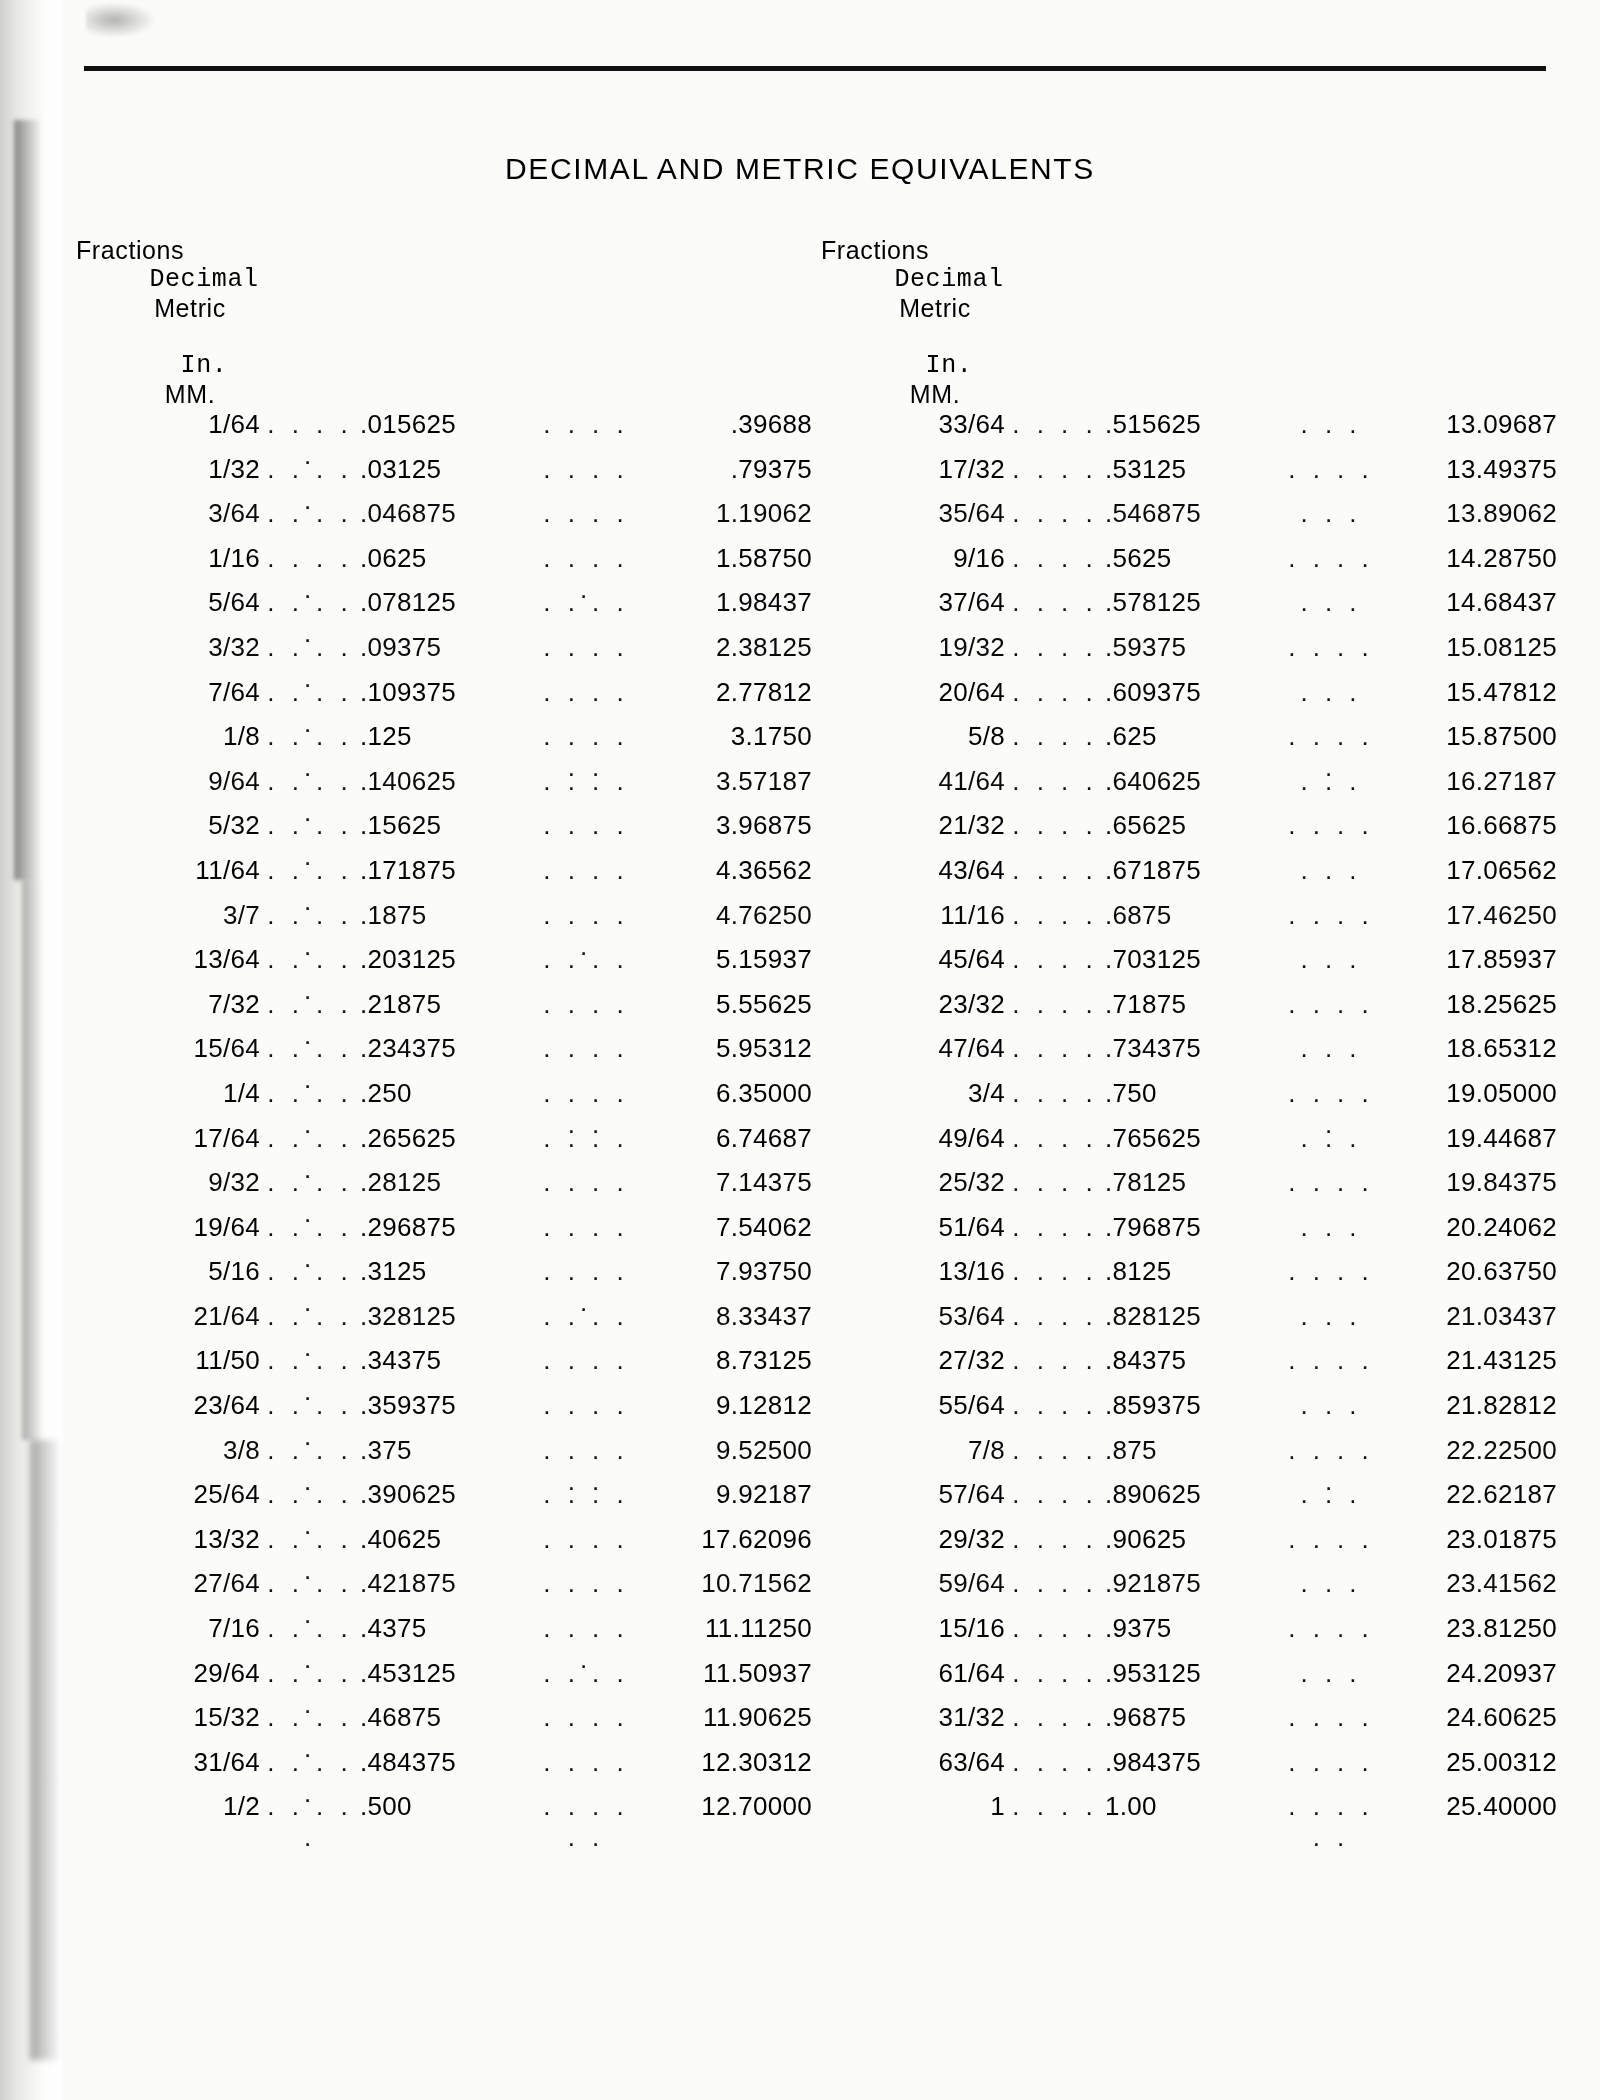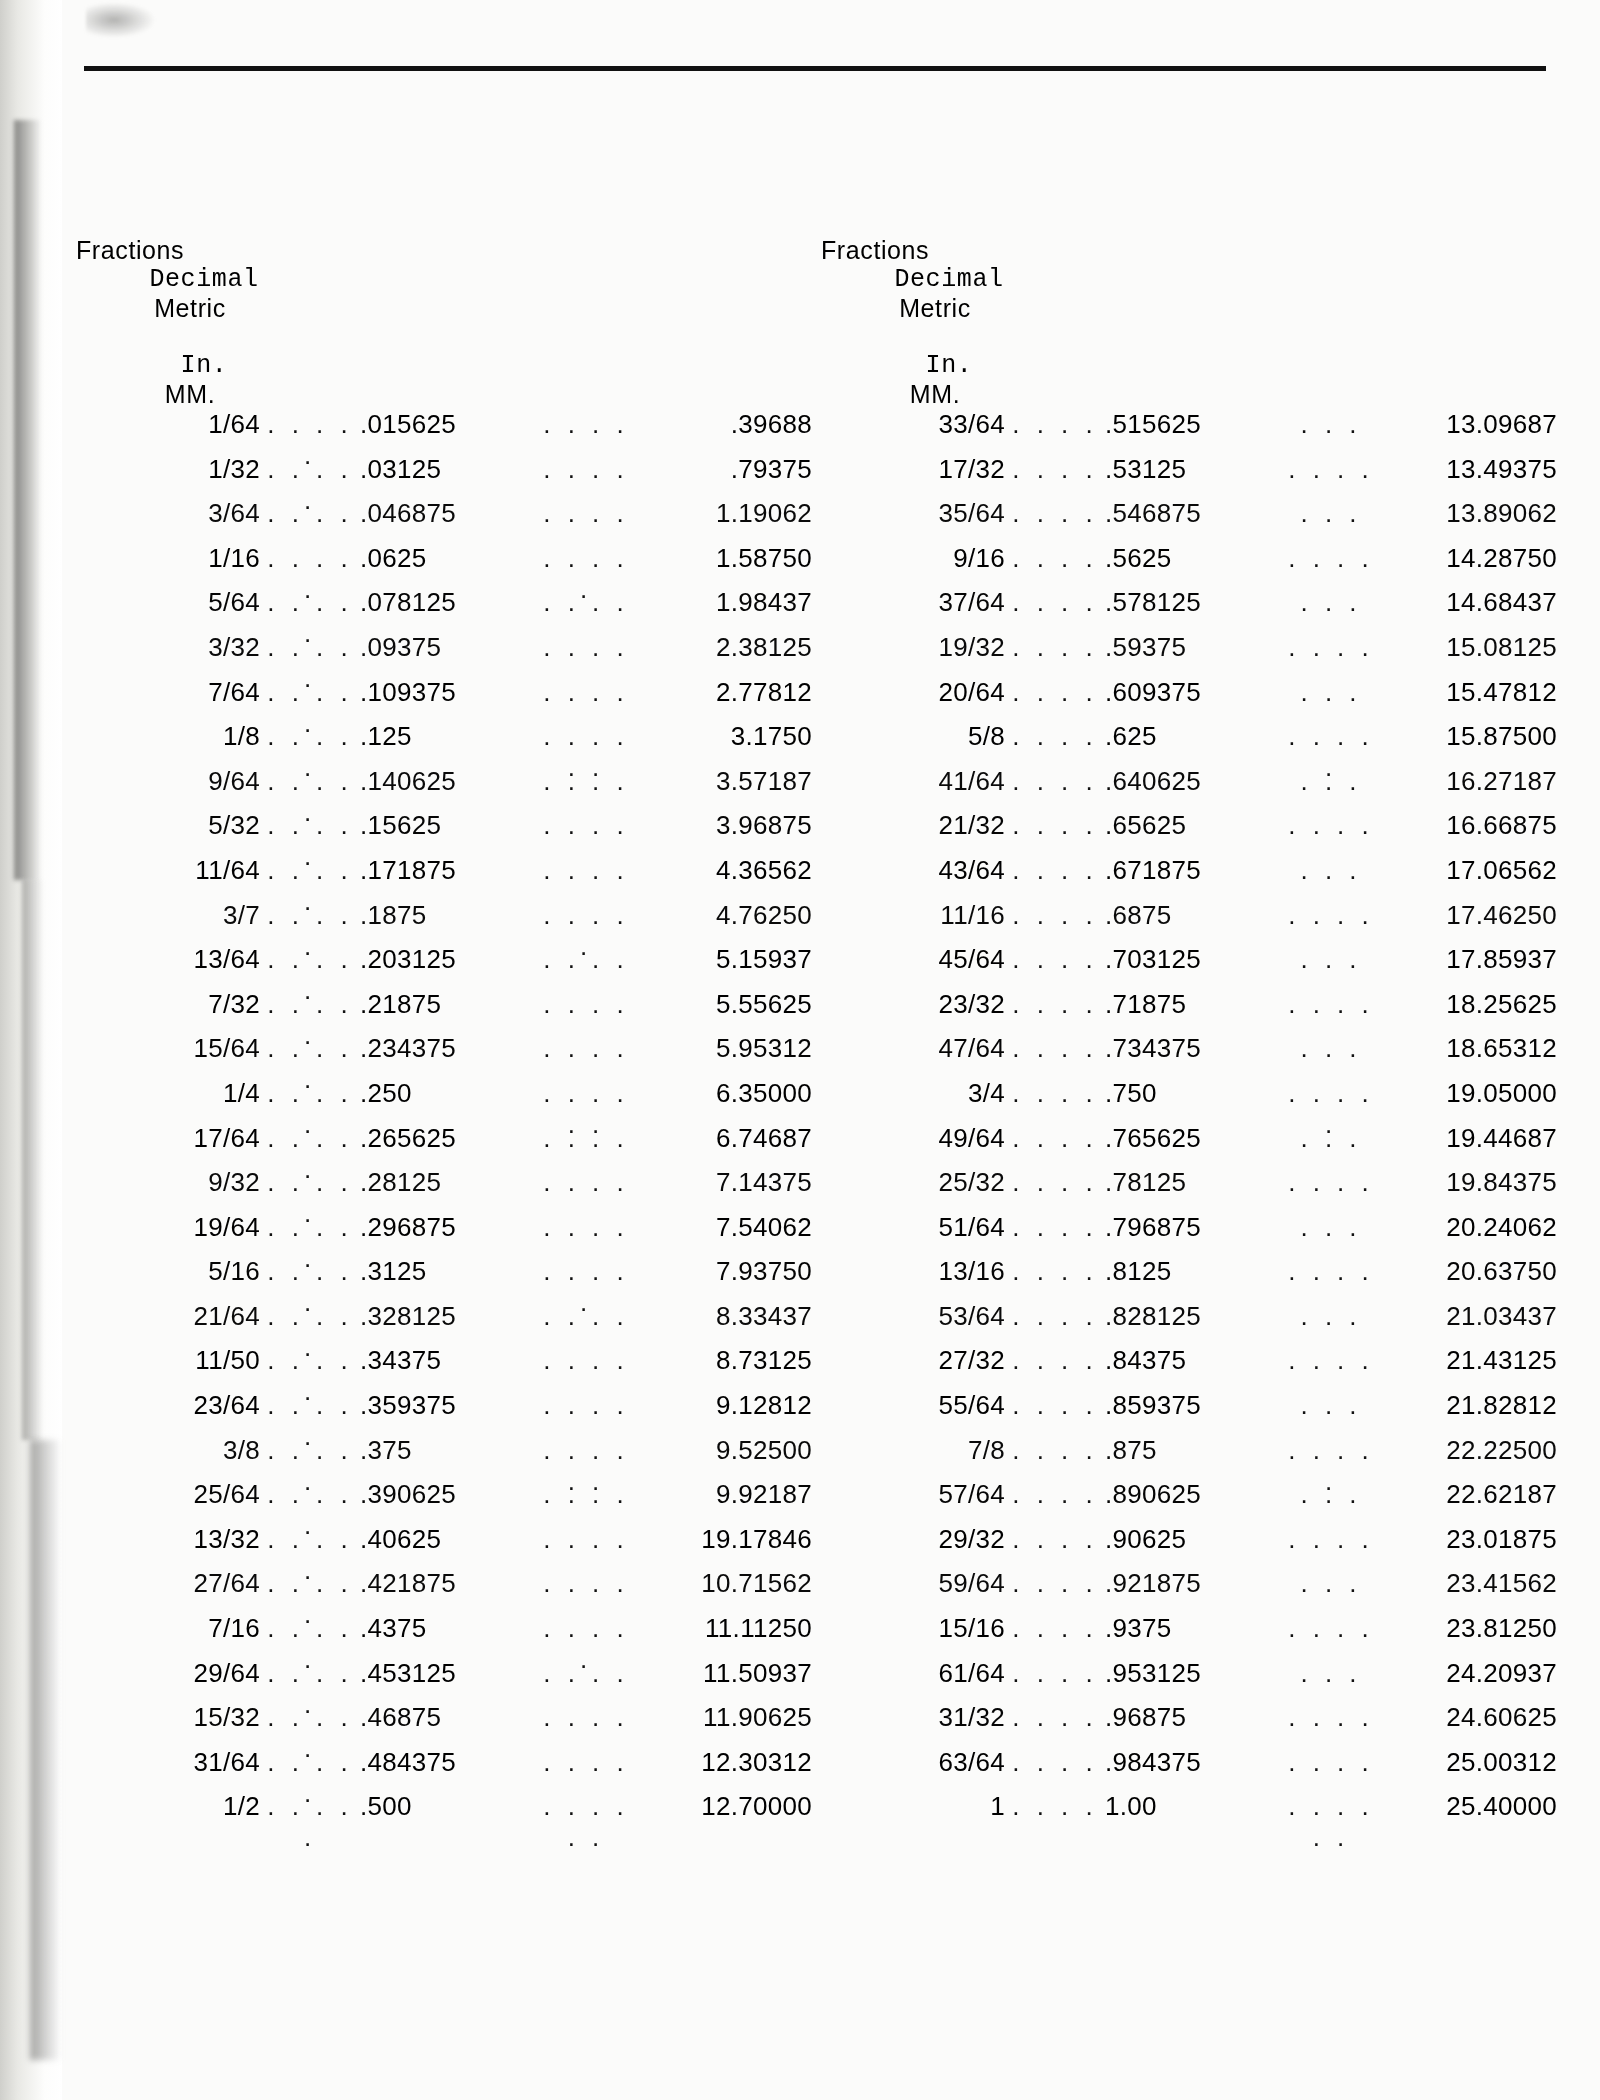--- a/index.html
+++ b/index.html
@@ -193,20 +193,21 @@
   <div class="scan-edge-left"></div>
   <div class="scan-smudge-a"></div>
   <div class="scan-smudge-b"></div>
   <div class="scan-smudge-c"></div>
   <div class="scan-corner"></div>
 
   <div class="content">
 
     <div class="head-rule"></div>
 
+    <div class="table-title">DECIMAL AND METRIC EQUIVALENTS</div>
 
     <div class="table-wrap">
 
       <div class="half">
         <div class="hdr">
           <div class="h-frac">Fractions</div>
           <div class="h-dec">Decimal</div>
           <div class="h-met">Metric</div>
         </div>
         <div class="hdr hdr-sub">
@@ -388,21 +389,21 @@
               <div class="c-dots1">. . . . .</div>
               <div class="c-dec">.390625</div>
               <div class="c-dots2">. . . .</div>
               <div class="c-met">9.92187</div>
             </div>
             <div class="row">
               <div class="c-frac">13/32</div>
               <div class="c-dots1">. . . . .</div>
               <div class="c-dec">.40625</div>
               <div class="c-dots2">. . . .</div>
-              <div class="c-met">19.17846</div>
+              <div class="c-met">17.62096</div>
             </div>
             <div class="row">
               <div class="c-frac">27/64</div>
               <div class="c-dots1">. . . . .</div>
               <div class="c-dec">.421875</div>
               <div class="c-dots2">. . . .</div>
               <div class="c-met">10.71562</div>
             </div>
             <div class="row">
               <div class="c-frac">7/16</div>

